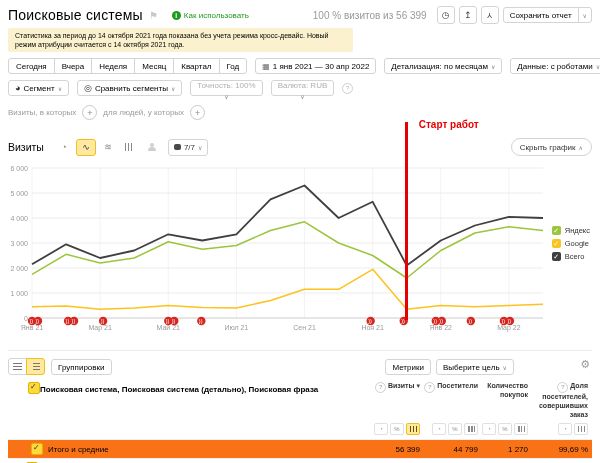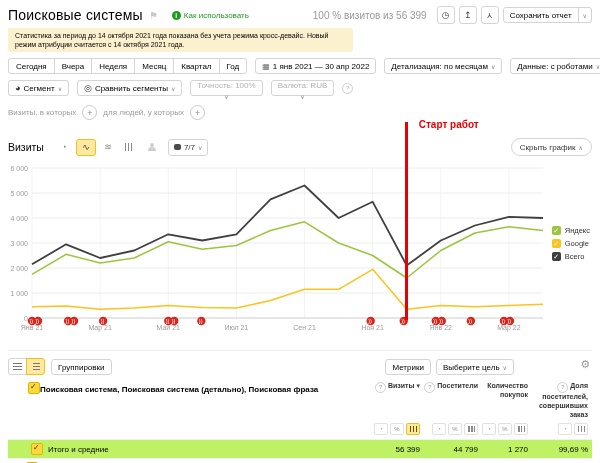--- a/index.html
+++ b/index.html
@@ -93,21 +93,21 @@
   .c1{width:58px;}.c2{width:58px;}.c3{width:50px;}.c4{width:60px;}
   .t-iconsrow{display:flex;align-items:center;padding:2px 4px 4px 0;}
   .t-iconsrow .spacer{flex:1;}
   .chipset{display:flex;justify-content:flex-end;gap:2px;}
   .chip{width:12px;height:10px;border:1px solid #e0e0e0;border-radius:2px;display:inline-flex;
     align-items:center;justify-content:center;font-size:6px;color:#8a8a8a;cursor:pointer;background:#fff;}
   .chip.sel{background:#ffe9a0;border-color:#efc11a;color:#333;}
   .mini-bars{width:7px;height:6px;background:repeating-linear-gradient(90deg,#8a8a8a 0 1.5px,transparent 1.5px 3px);}
   .chip.sel .mini-bars{background:repeating-linear-gradient(90deg,#6b5200 0 1.5px,transparent 1.5px 3px);}
   .t-row{display:flex;align-items:center;height:18px;border-top:1px solid #f0f0f0;padding-right:4px;}
-  .t-row.totals{background:#bef264;}
+  .t-row.totals{background:#f97316;}
   .rowlabel{flex:1;display:flex;align-items:center;gap:5px;padding-left:2px;font-size:8px;color:#000;}
   .rowlabel .pad{width:16px;flex:none;}
   .expander{width:9px;height:9px;border:1px solid #d9d9d9;border-radius:2px;color:#b0b0b0;font-size:8px;
     line-height:7px;text-align:center;flex:none;cursor:pointer;background:#fff;}
   .cell{display:flex;flex-direction:column;align-items:flex-end;justify-content:center;}
   .cell .num{font-size:8px;color:#000;}
 </style>
 </head>
 <body>
 

